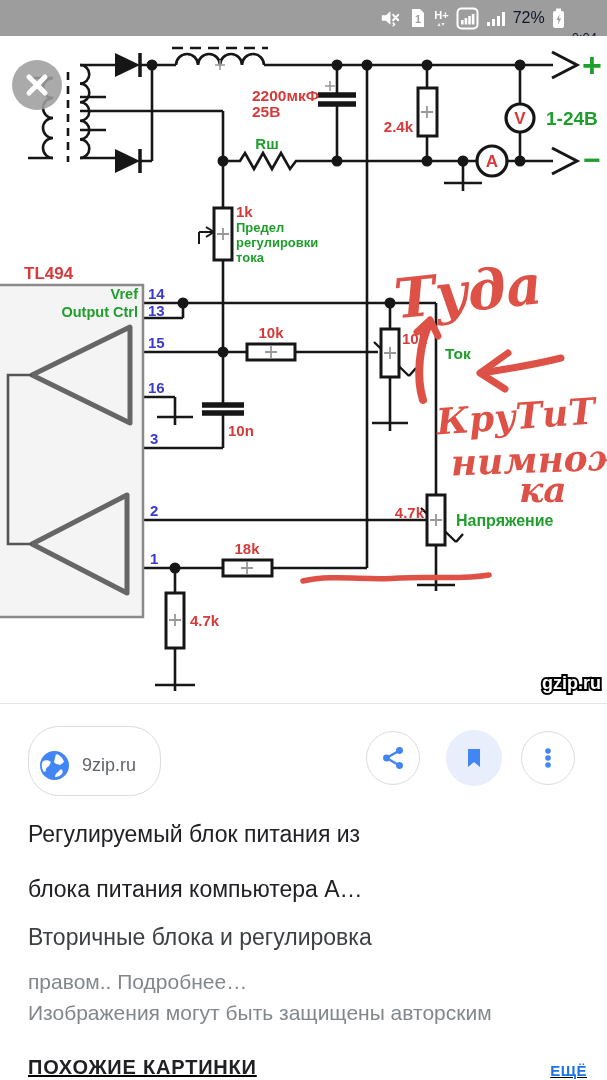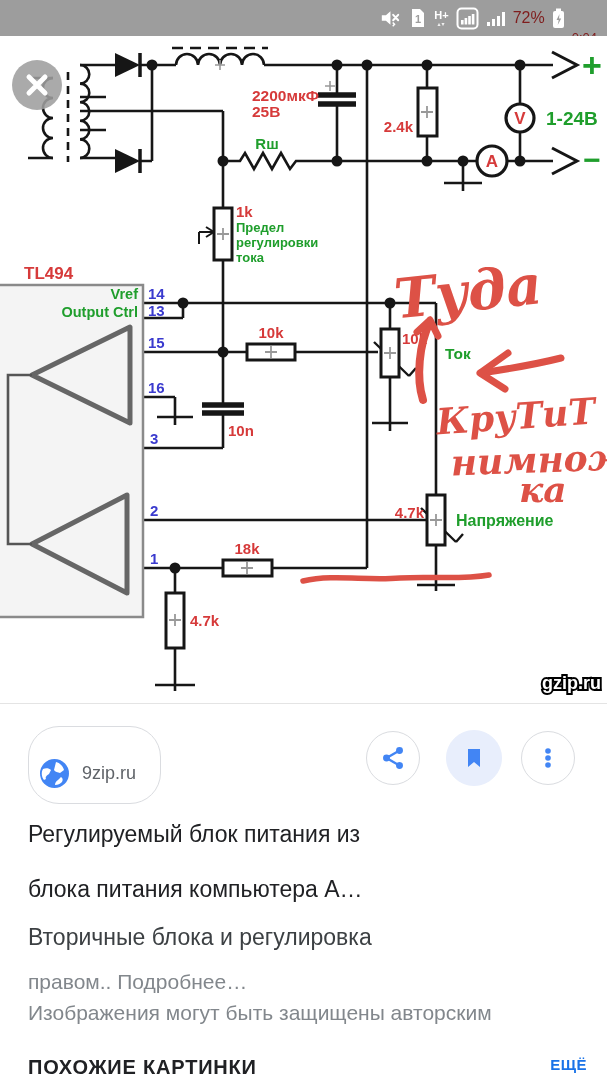--- a/index.html
+++ b/index.html
@@ -3,43 +3,43 @@
 <meta charset="utf-8">
 <style>
   html,body{margin:0;padding:0;}
   body{width:607px;height:1080px;overflow:hidden;background:#fff;position:relative;
        font-family:"Liberation Sans",sans-serif;}
   
   .statusbar{position:absolute;top:0;left:0;width:607px;height:36px;background:#9d9d9d;
     display:flex;align-items:center;justify-content:flex-end;gap:7px;padding-right:10px;
     box-sizing:border-box;color:#fff;}
   .statusbar svg{display:block;}
-  .sb-txt{font-size:16px;color:#7f1d1d;}
+  .sb-txt{font-size:16px;color:#0f172a;}
   .sb-time{font-size:13px;margin-top:38px;}
   .hplus{display:flex;flex-direction:column;align-items:center;line-height:1;}
   .hplus .hp{font-size:11px;font-weight:bold;}
   .hplus .arr{font-size:6px;letter-spacing:1px;opacity:.85;}
   
   .viewer{position:absolute;top:36px;left:0;width:607px;height:667px;background:#ffffff;}
   .closebtn{position:absolute;top:24px;left:12px;width:50px;height:50px;border-radius:50%;
     background:rgba(158,158,158,.88);display:flex;align-items:center;justify-content:center;}
   
   .sheet{position:absolute;top:703px;left:0;width:607px;height:377px;background:#fff;
     border-top:1px solid #e4e4e4;}
   .chip{position:absolute;left:28px;top:22px;height:60px;border:1.5px solid #dadce0;
-    border-radius:31px;display:flex;align-items:center;padding:16px 24px 0 10px;gap:12px;}
+    border-radius:31px;display:flex;align-items:center;padding:8px 24px 0 10px;gap:12px;}
   .chip-label{font-size:18px;color:#5f6368;}
   .roundbtn{position:absolute;width:54px;height:54px;border-radius:50%;background:#fff;
     border:1.5px solid #dadce0;display:flex;align-items:center;justify-content:center;box-sizing:border-box;}
   .roundbtn.filled{background:#e8eefc;border-color:#e8eefc;}
   .title{position:absolute;left:28px;top:103px;width:555px;font-size:23px;line-height:55px;
     color:#202124;font-weight:400;}
   .subtitle{position:absolute;left:28px;top:220px;font-size:23px;color:#3c4043;}
   .copyright{position:absolute;left:28px;top:262px;font-size:21px;line-height:31px;color:#82878c;}
-  .footrow{position:absolute;left:28px;right:20px;top:352px;display:flex;justify-content:space-between;align-items:flex-start;}
+  .footrow{position:absolute;left:28px;right:20px;top:352px;display:flex;justify-content:space-between;align-items:flex-end;text-decoration:underline;}
   .related{font-size:20px;font-weight:bold;color:#202124;letter-spacing:.8px;}
   .morelink{font-size:15px;font-weight:bold;color:#1a73e8;letter-spacing:.5px;}
   
   text{font-family:"Liberation Sans",sans-serif;}
   .lred{fill:#d63a3a;font-weight:bold;}
   .lgreen{fill:#1f9e2c;font-weight:bold;}
   .lpin{fill:#3a3ace;font-weight:bold;}
   .hand{font-family:"DejaVu Serif",serif;font-style:italic;font-weight:bold;fill:#dd5146;}
 </style>
 </head>

